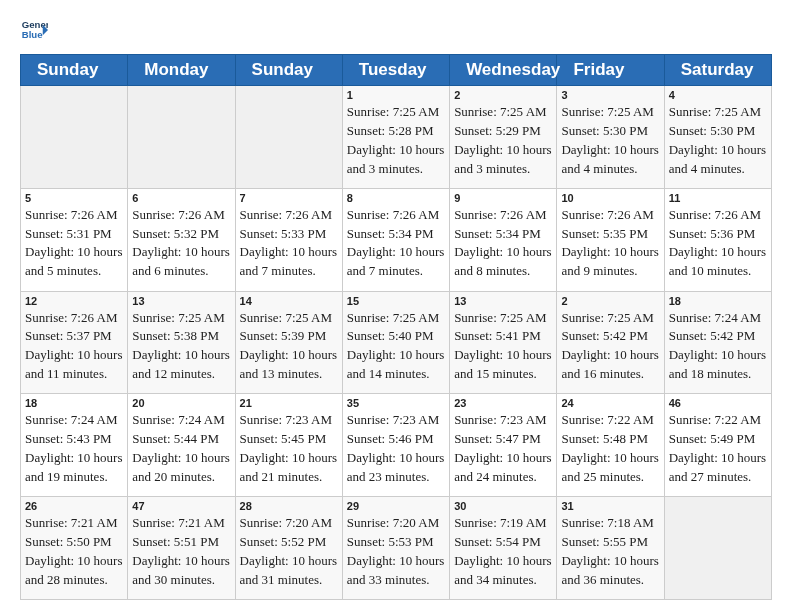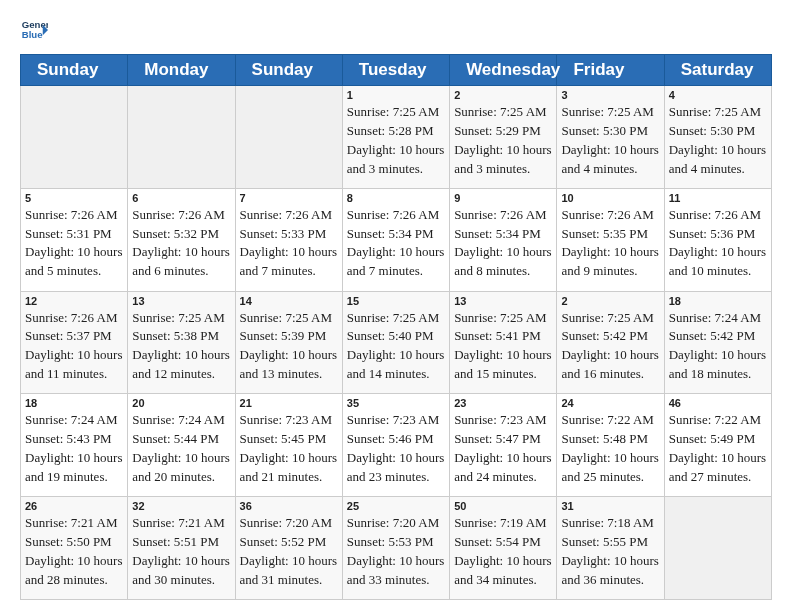--- a/index.html
+++ b/index.html
@@ -235,33 +235,33 @@
             <span class="day-num">46</span>
             <div class="day-info">Sunrise: 7:22 AM<br>Sunset: 5:49 PM<br>Daylight: 10 hours and 27 minutes.</div>
           </td>
         </tr>
         <tr>
           <td>
             <span class="day-num">26</span>
             <div class="day-info">Sunrise: 7:21 AM<br>Sunset: 5:50 PM<br>Daylight: 10 hours and 28 minutes.</div>
           </td>
           <td>
-            <span class="day-num">32</span>
+            <span class="day-num">47</span>
             <div class="day-info">Sunrise: 7:21 AM<br>Sunset: 5:51 PM<br>Daylight: 10 hours and 30 minutes.</div>
           </td>
           <td>
-            <span class="day-num">36</span>
+            <span class="day-num">28</span>
             <div class="day-info">Sunrise: 7:20 AM<br>Sunset: 5:52 PM<br>Daylight: 10 hours and 31 minutes.</div>
           </td>
           <td>
-            <span class="day-num">25</span>
+            <span class="day-num">29</span>
             <div class="day-info">Sunrise: 7:20 AM<br>Sunset: 5:53 PM<br>Daylight: 10 hours and 33 minutes.</div>
           </td>
           <td>
-            <span class="day-num">50</span>
+            <span class="day-num">30</span>
             <div class="day-info">Sunrise: 7:19 AM<br>Sunset: 5:54 PM<br>Daylight: 10 hours and 34 minutes.</div>
           </td>
           <td>
             <span class="day-num">31</span>
             <div class="day-info">Sunrise: 7:18 AM<br>Sunset: 5:55 PM<br>Daylight: 10 hours and 36 minutes.</div>
           </td>
           <td class="empty-cell"></td>
         </tr>
       </tbody>
   </table>

